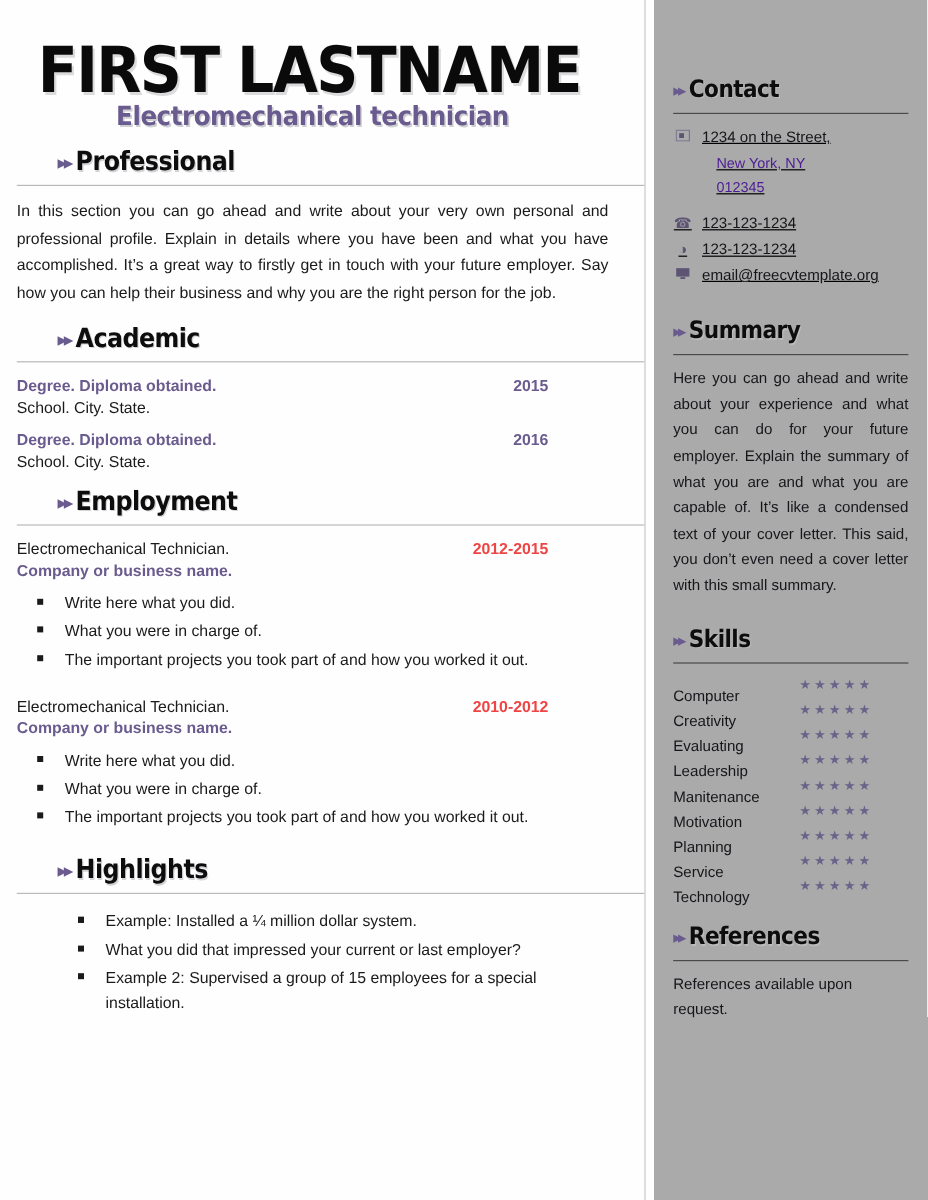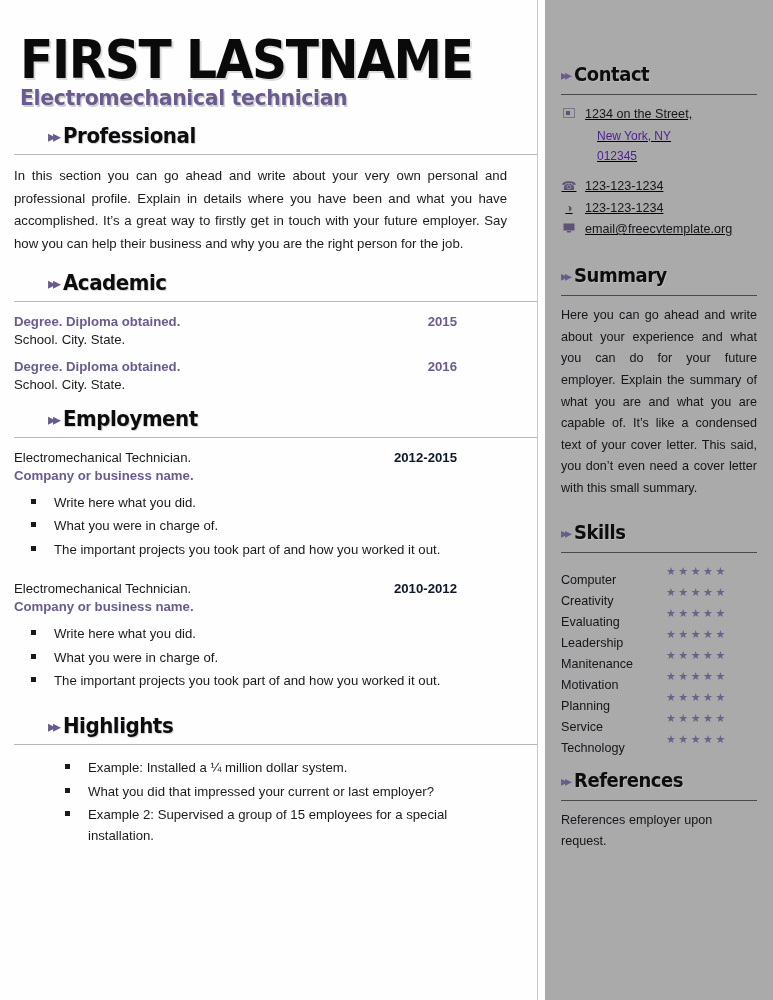--- a/index.html
+++ b/index.html
@@ -43,21 +43,21 @@
   #main {
     position: absolute;
     left: 0;
     top: 0;
     width: 537px;
     height: 1000px;
     padding: 0 0 0 0;
   }
 
   
-  .name-block { padding: 36px 0 0 20px; }
+  .name-block { padding: 36px 0 0 20px; text-align: center; }
 
   .name {
     font-family: "DejaVu Sans", sans-serif;
     font-weight: bold;
     font-size: 53px;
     line-height: 0.92;
     letter-spacing: -1.5px;
     color: #0a0a0a;
     transform: scaleX(0.92);
     transform-origin: left center;
@@ -137,21 +137,21 @@
     font-size: 13.2px;
     color: #1a1a1a;
   }
   .entry-title.accent {
     color: #6a5b8f;
     font-weight: bold;
   }
   .entry-date {
     font-size: 13.2px;
     font-weight: bold;
-    color: #0f172a;
+    color: #ef4444;
     white-space: nowrap;
     padding-right: 62px;
   }
   .entry-date.accent {
     color: #6a5b8f;
   }
   .entry-sub {
     font-size: 13.2px;
     color: #1a1a1a;
     margin-top: 3px;
@@ -456,17 +456,17 @@
           </div>
       </div>
     </div>
 
     <div class="s-sec" style="padding-top:18px;">
       <div class="s-head">
         <span class="s-arrows">▸▸</span>
         <span class="s-title">References</span>
       </div>
       <div class="s-rule"></div>
-      <p class="s-para" style="text-align:left;">References employer upon request.</p>
+      <p class="s-para" style="text-align:left;">References available upon request.</p>
     </div>
 
   </div>
 </div>
 
 </body></html>

